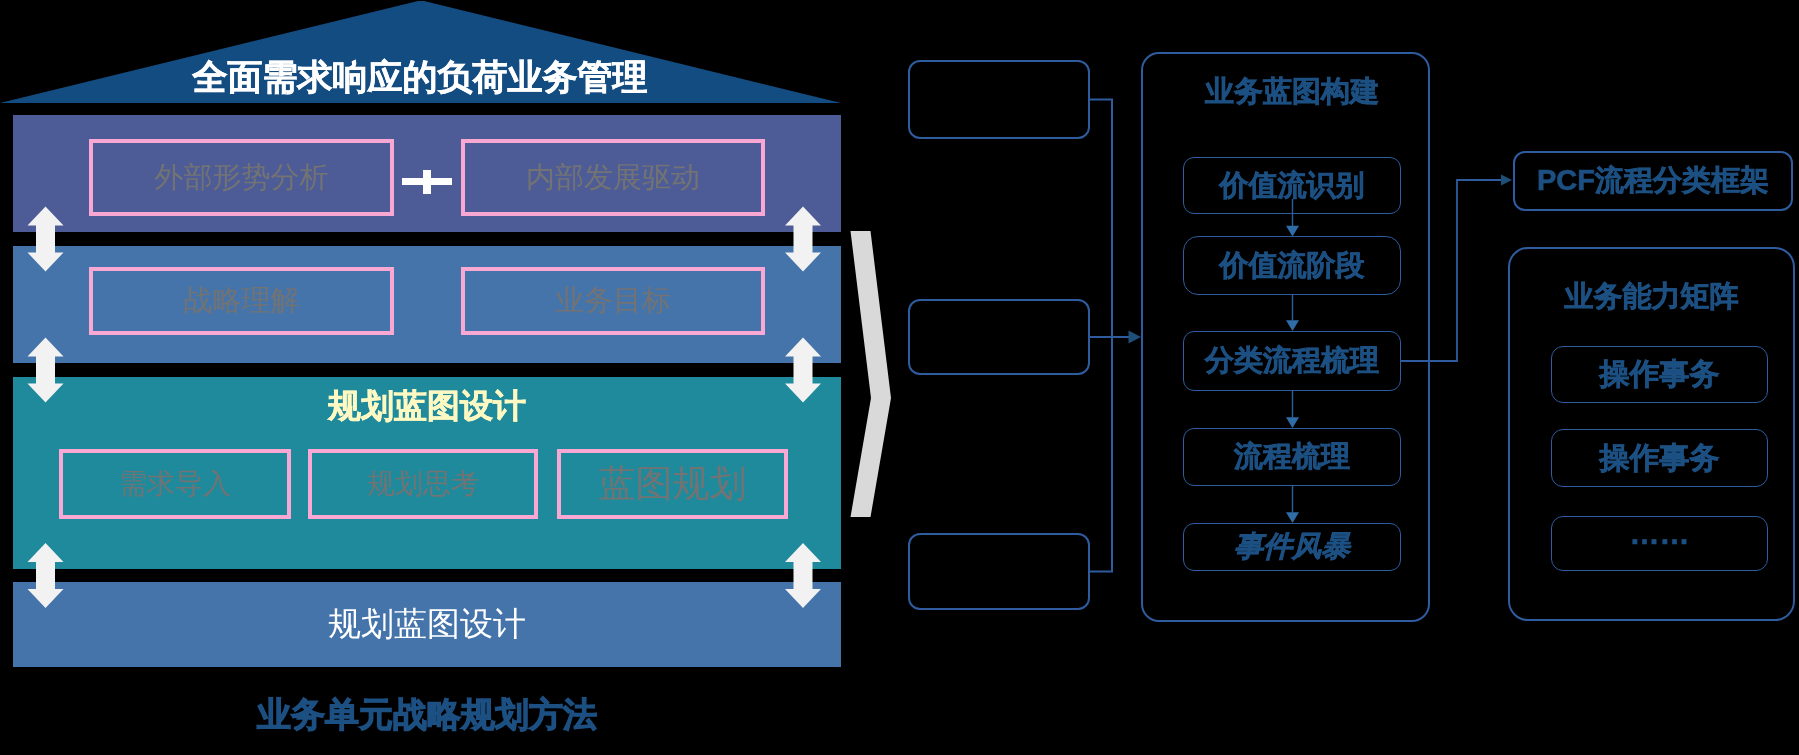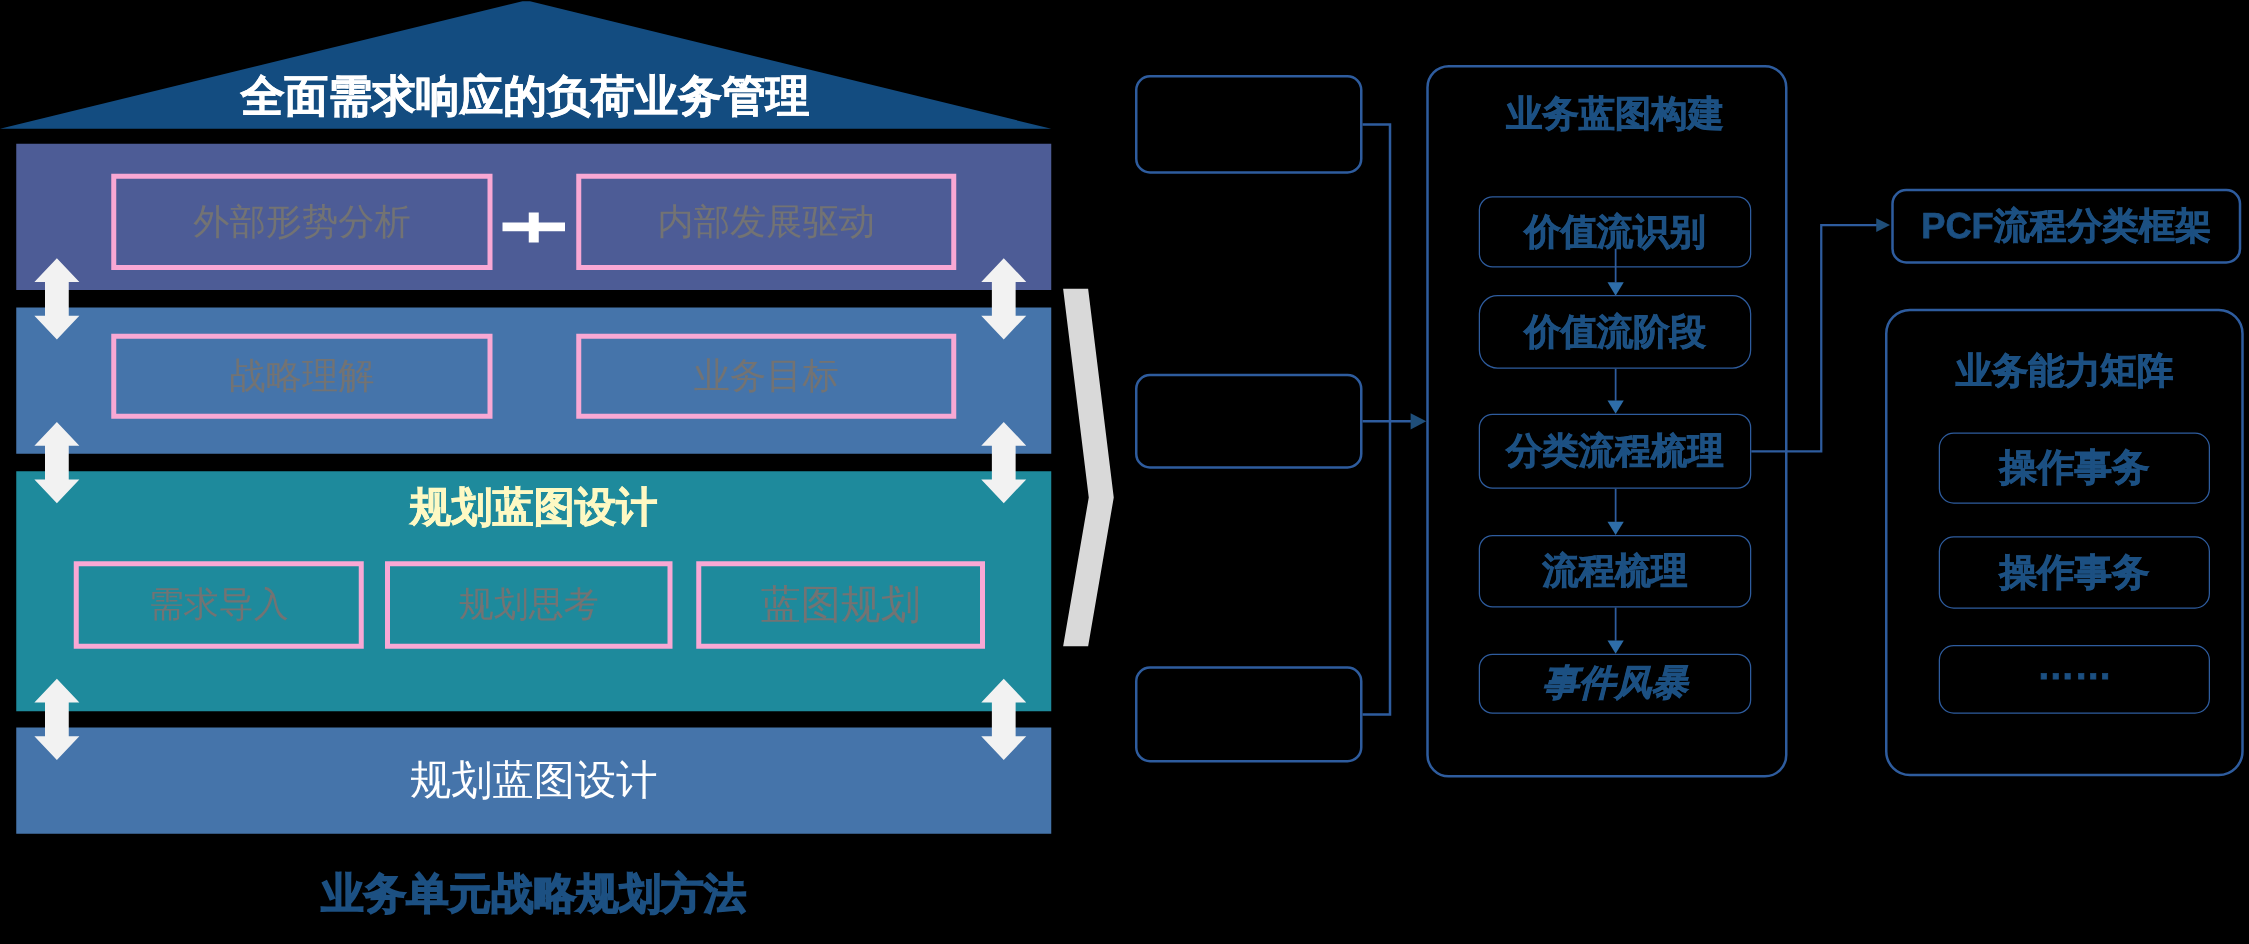--- a/index.html
+++ b/index.html
@@ -145,21 +145,21 @@
       <span class="v"></span>
     </div>
   <div class="wbox layer" style="left:461px; top:139px; width:304px; height:77px;">内部发展驱动</div>
 
   <div class="wbox layer" style="left:89px; top:267px; width:305px; height:68px;">战略理解</div>
   <div class="wbox layer" style="left:461px; top:267px; width:304px; height:68px;">业务目标</div>
 
   <div class="abs layer band3-title">规划蓝图设计</div>
   <div class="wbox layer" style="left:59px; top:449px; width:232px; height:70px; font-size:28px;">需求导入</div>
   <div class="wbox layer" style="left:308px; top:449px; width:230px; height:70px; font-size:28px;">规划思考</div>
-  <div class="wbox layer" style="left:557px; top:449px; width:231px; height:70px; font-size:32px;">蓝图规划</div>
+  <div class="wbox layer" style="left:557px; top:449px; width:231px; height:70px; font-size:37px;">蓝图规划</div>
 
   <div class="abs layer band4-label">规划蓝图设计</div>
 
   <div class="caption caption-left">业务单元战略规划方法</div>
 
   <div class="obox smallbox sb1 layer"></div>
   <div class="obox smallbox sb2 layer"></div>
   <div class="obox smallbox sb3 layer"></div>
 
   <div class="obox bigbox container-flow layer"></div>

